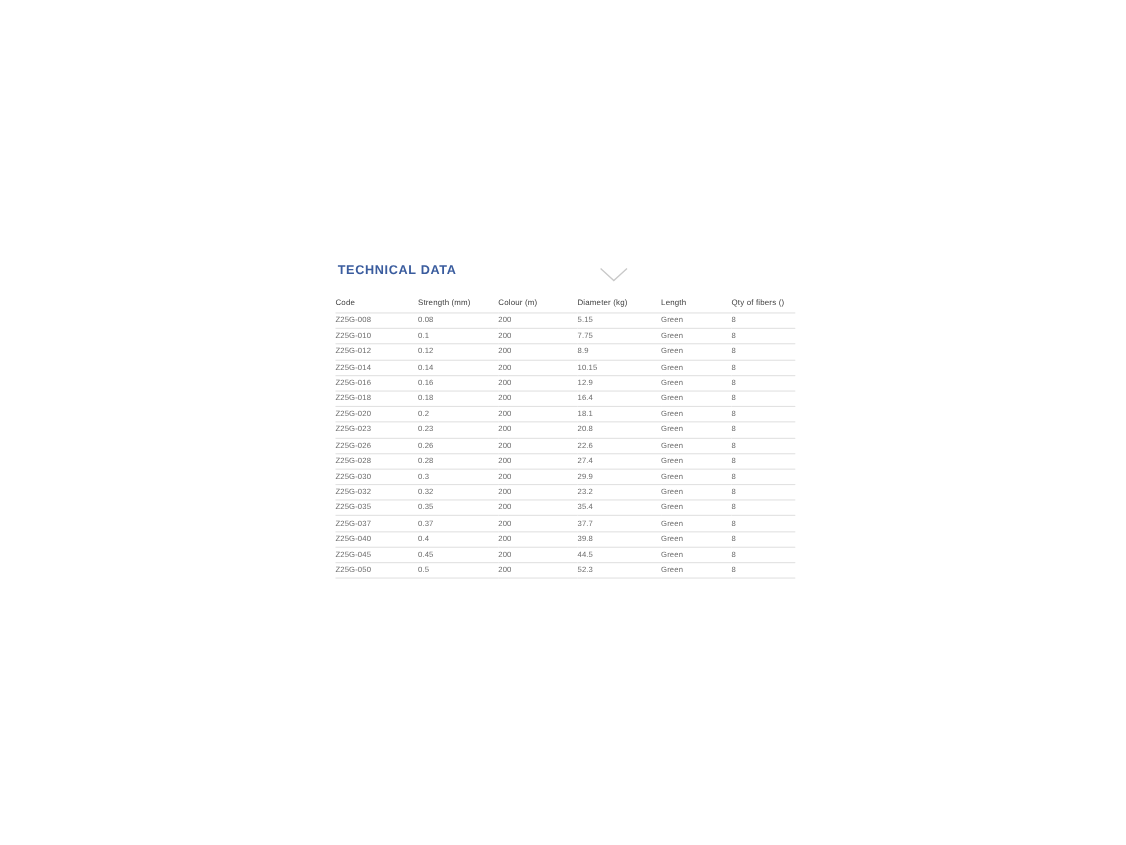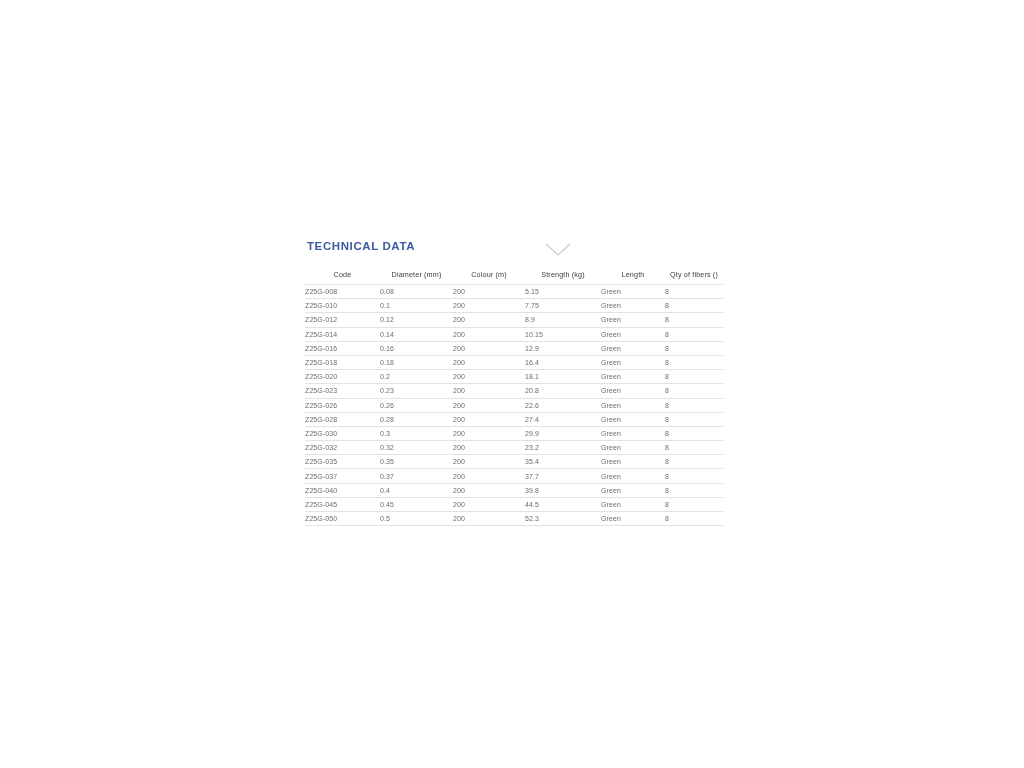--- a/index.html
+++ b/index.html
@@ -44,21 +44,21 @@
   }
   .chevron svg { display: block; }
 
   table.data {
     border-collapse: collapse;
     width: 418px;
     table-layout: fixed;
   }
 
   table.data th {
-    text-align: center;
+    text-align: left;
     font-size: 7.2px;
     font-weight: normal;
     color: #3d3d3d;
     padding: 0 0 5px 0;
     letter-spacing: 0.15px;
   }
 
   table.data td {
     font-size: 7px;
     color: #6b6b6b;
@@ -99,23 +99,23 @@
         <col class="c-code">
           <col class="c-diam">
           <col class="c-len">
         <col class="c-str">
           <col class="c-col">
           <col class="c-qty">
       </colgroup>
       <thead>
         <tr>
           <th>Code</th>
-          <th>Diameter (mm)</th>
+          <th>Strength (mm)</th>
           <th>Colour (m)</th>
-          <th>Strength (kg)</th>
+          <th>Diameter (kg)</th>
           <th>Length</th>
           <th>Qty of fibers ()</th>
         </tr>
       </thead>
       <tbody>
         <tr>
             <td>Z25G-008</td>
             <td>0.08</td>
             <td>200</td>
             <td>5.15</td>

